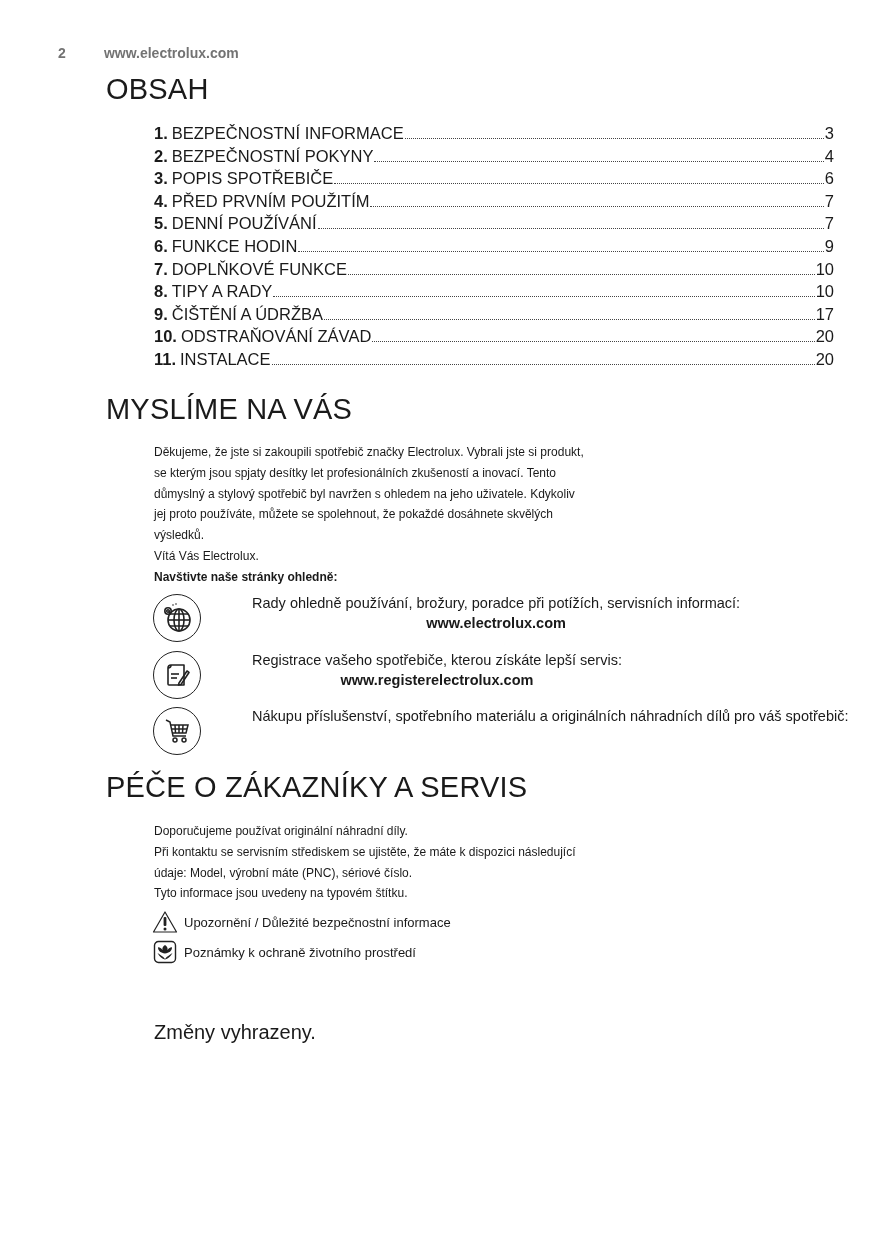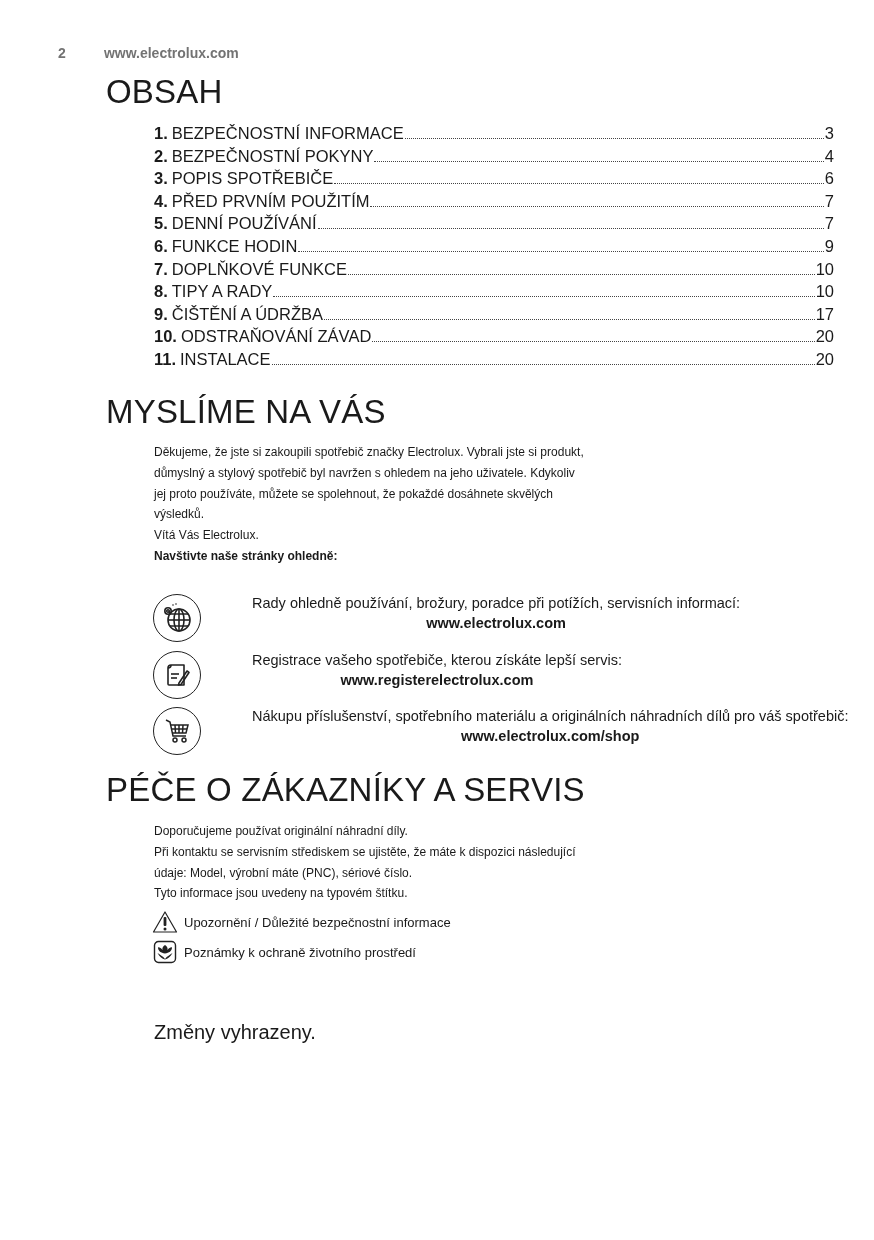--- a/index.html
+++ b/index.html
@@ -20,21 +20,21 @@
       top: 45px;
       left: 58px;
       font-size: 14px;
       font-weight: bold;
       color: #737373;
     }
     .page-header .page-num { display: inline-block; width: 42px; }
     .section-title {
       position: absolute;
       left: 106px;
-      font-size: 33px;
+      font-size: 29px;
       font-weight: normal;
       color: #1a1a1a;
       margin: 0;
       letter-spacing: 0.2px;
     }
     #title-obsah { top: 73px; }
     #title-myslime { top: 393px; }
     #title-pece { top: 771px; }
 
     .toc {
@@ -206,20 +206,21 @@
     <span>INSTALACE</span>
     <span class="dots"></span>
     <span class="pg">20</span>
   </div>
 </div>
 
 <h1 class="section-title" id="title-myslime">MYSLÍME NA VÁS</h1>
 
 <div class="body-text" id="intro">
   <span class="intro-line">Děkujeme, že jste si zakoupili spotřebič značky Electrolux. Vybrali jste si produkt,</span>
+  <span class="intro-line">se kterým jsou spjaty desítky let profesionálních zkušeností a inovací. Tento</span>
   <span class="intro-line">důmyslný a stylový spotřebič byl navržen s ohledem na jeho uživatele. Kdykoliv</span>
   <span class="intro-line">jej proto používáte, můžete se spolehnout, že pokaždé dosáhnete skvělých</span>
   <span class="intro-line">výsledků.</span>
   <span class="intro-line">Vítá Vás Electrolux.</span>
   <span class="intro-line bold">Navštivte naše stránky ohledně:</span>
 </div>
 
 <div class="visit-item" id="visit-1">
   <div class="icon-circle">
     <svg width="36" height="36" viewBox="0 0 36 36" fill="none" stroke="#222" stroke-width="1.6">
@@ -265,21 +266,20 @@
       <line x1="15" y1="11" x2="15.5" y2="19"></line>
       <line x1="19" y1="11" x2="19" y2="19"></line>
       <line x1="23" y1="11" x2="22.5" y2="19"></line>
       <line x1="11.5" y1="15" x2="27" y2="15"></line>
       <circle cx="15" cy="26" r="2"></circle>
       <circle cx="24" cy="26" r="2"></circle>
     </svg>
   </div>
   <div class="visit-text">
     <span>Nákupu příslušenství, spotřebního materiálu a originálních náhradních dílů pro váš spotřebič:</span>
-    <a class="visit-link">www.electrolux.com/shop</a>
   </div>
 </div>
 
 <h1 class="section-title" id="title-pece">PÉČE O ZÁKAZNÍKY A SERVIS</h1>
 
 <div class="body-text" id="service">
   <span class="intro-line">Doporučujeme používat originální náhradní díly.</span>
   <span class="intro-line">Při kontaktu se servisním střediskem se ujistěte, že máte k dispozici následující</span>
   <span class="intro-line">údaje: Model, výrobní máte (PNC), sériové číslo.</span>
   <span class="intro-line">Tyto informace jsou uvedeny na typovém štítku.</span>

